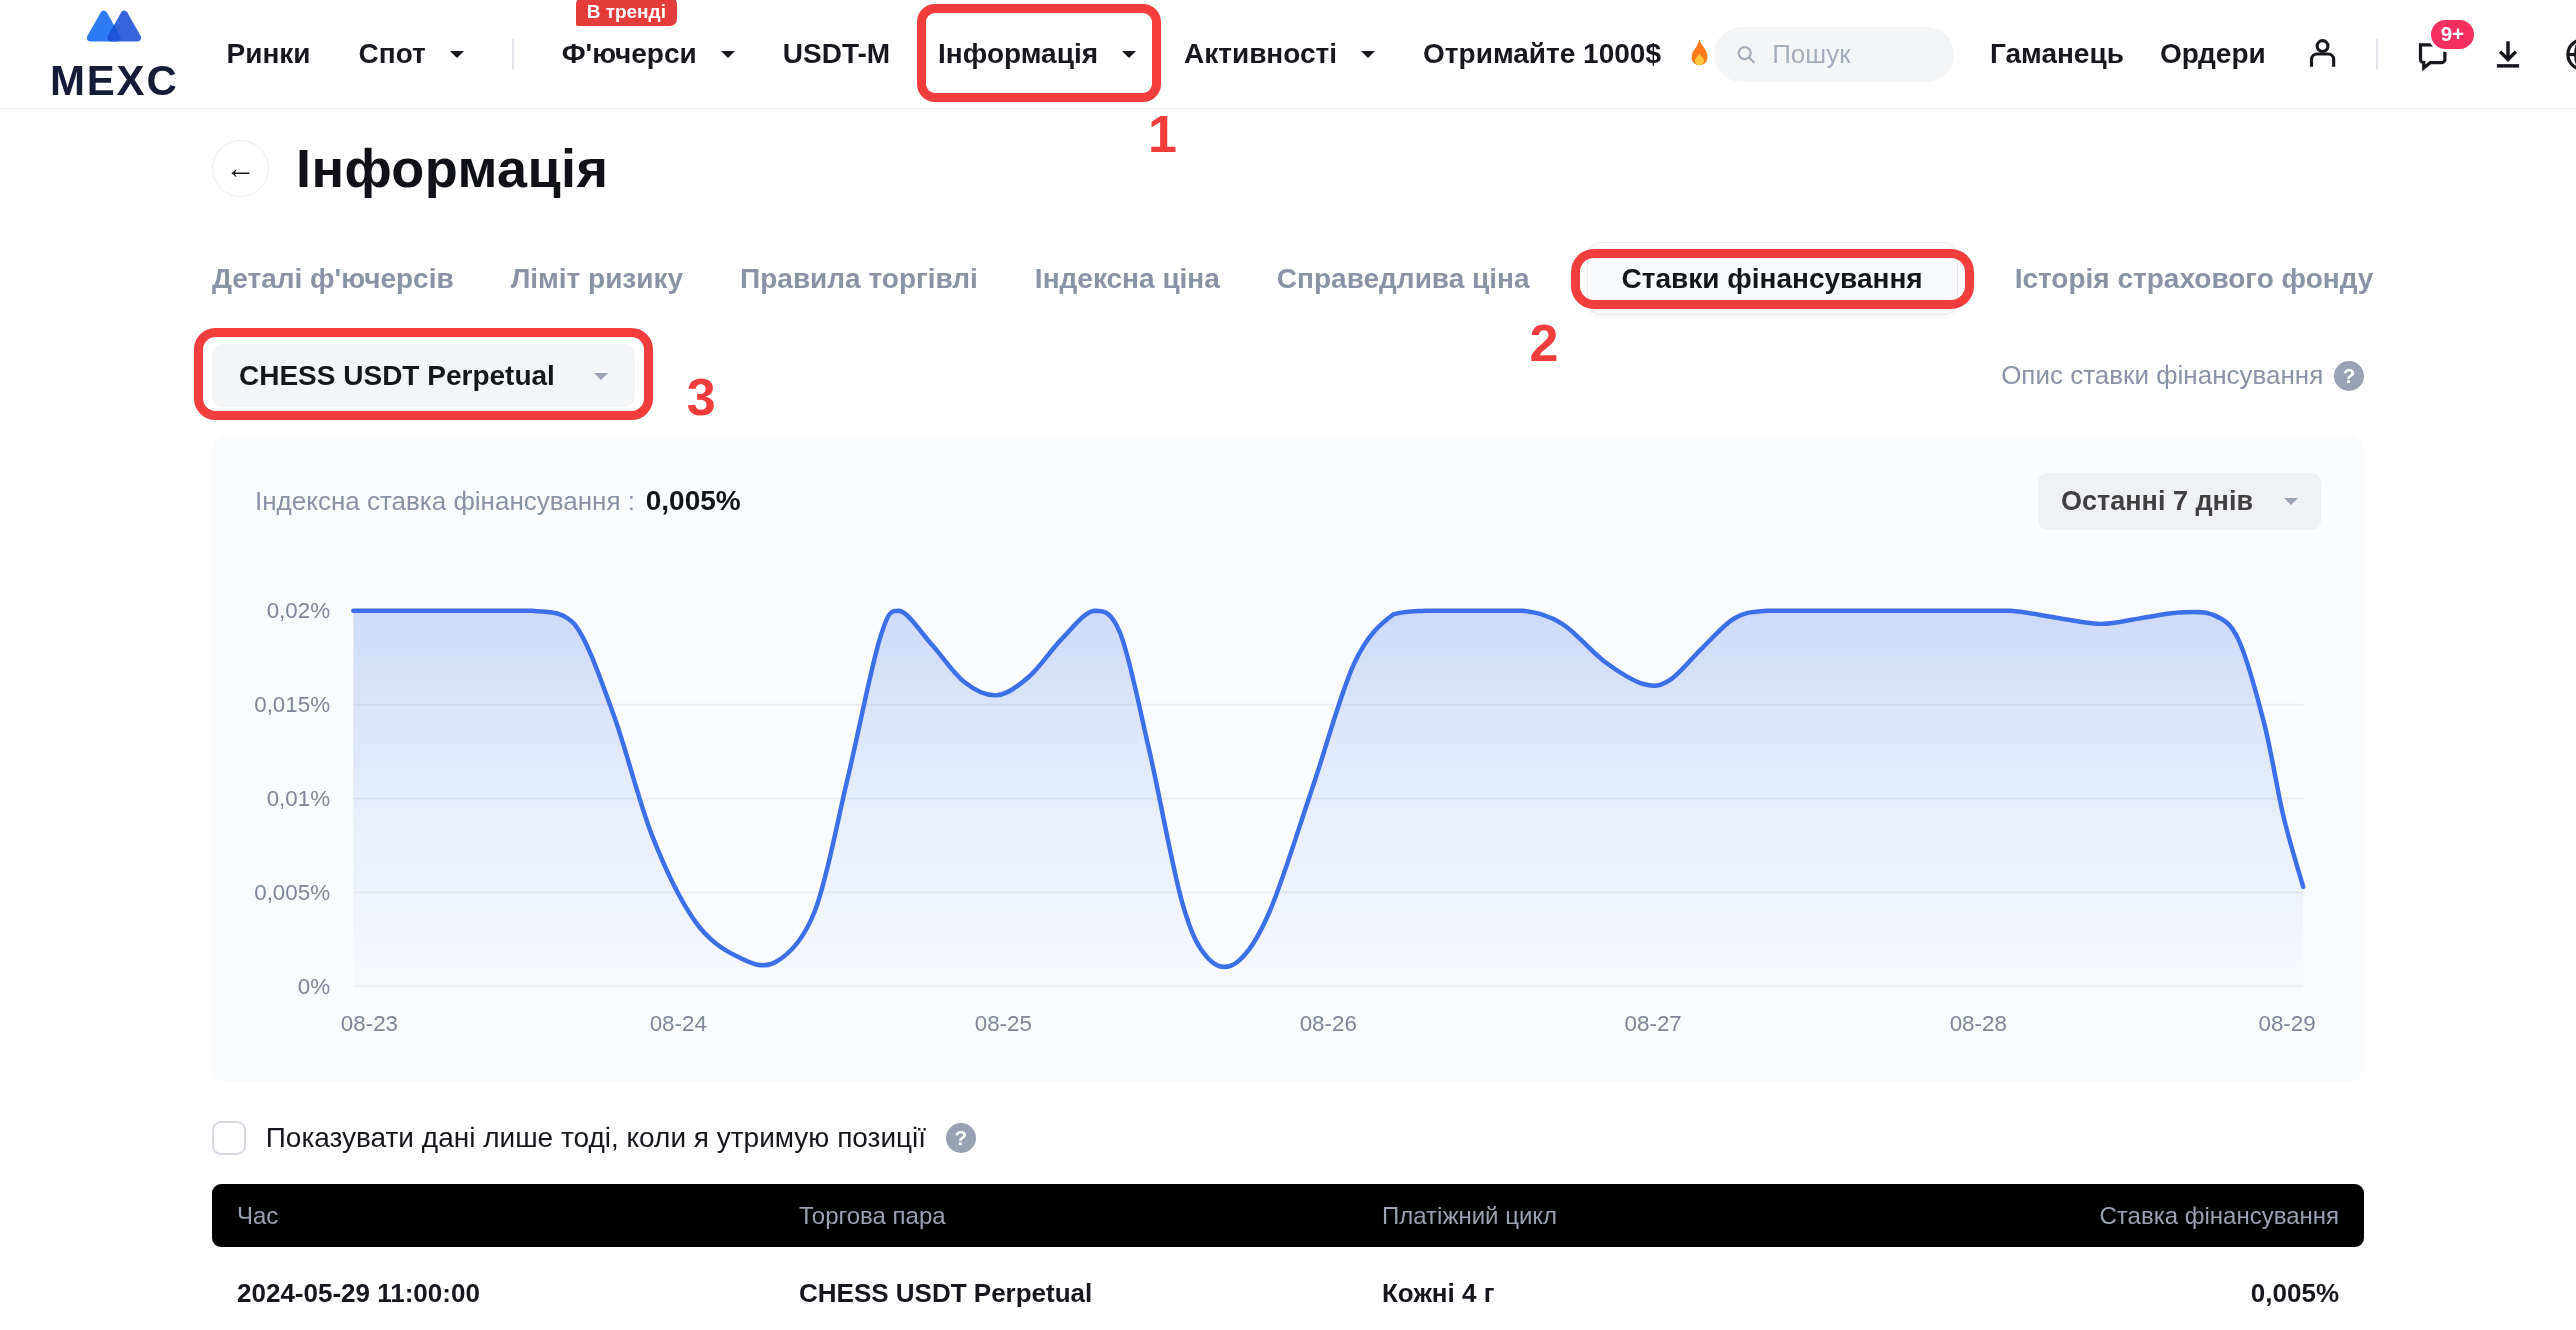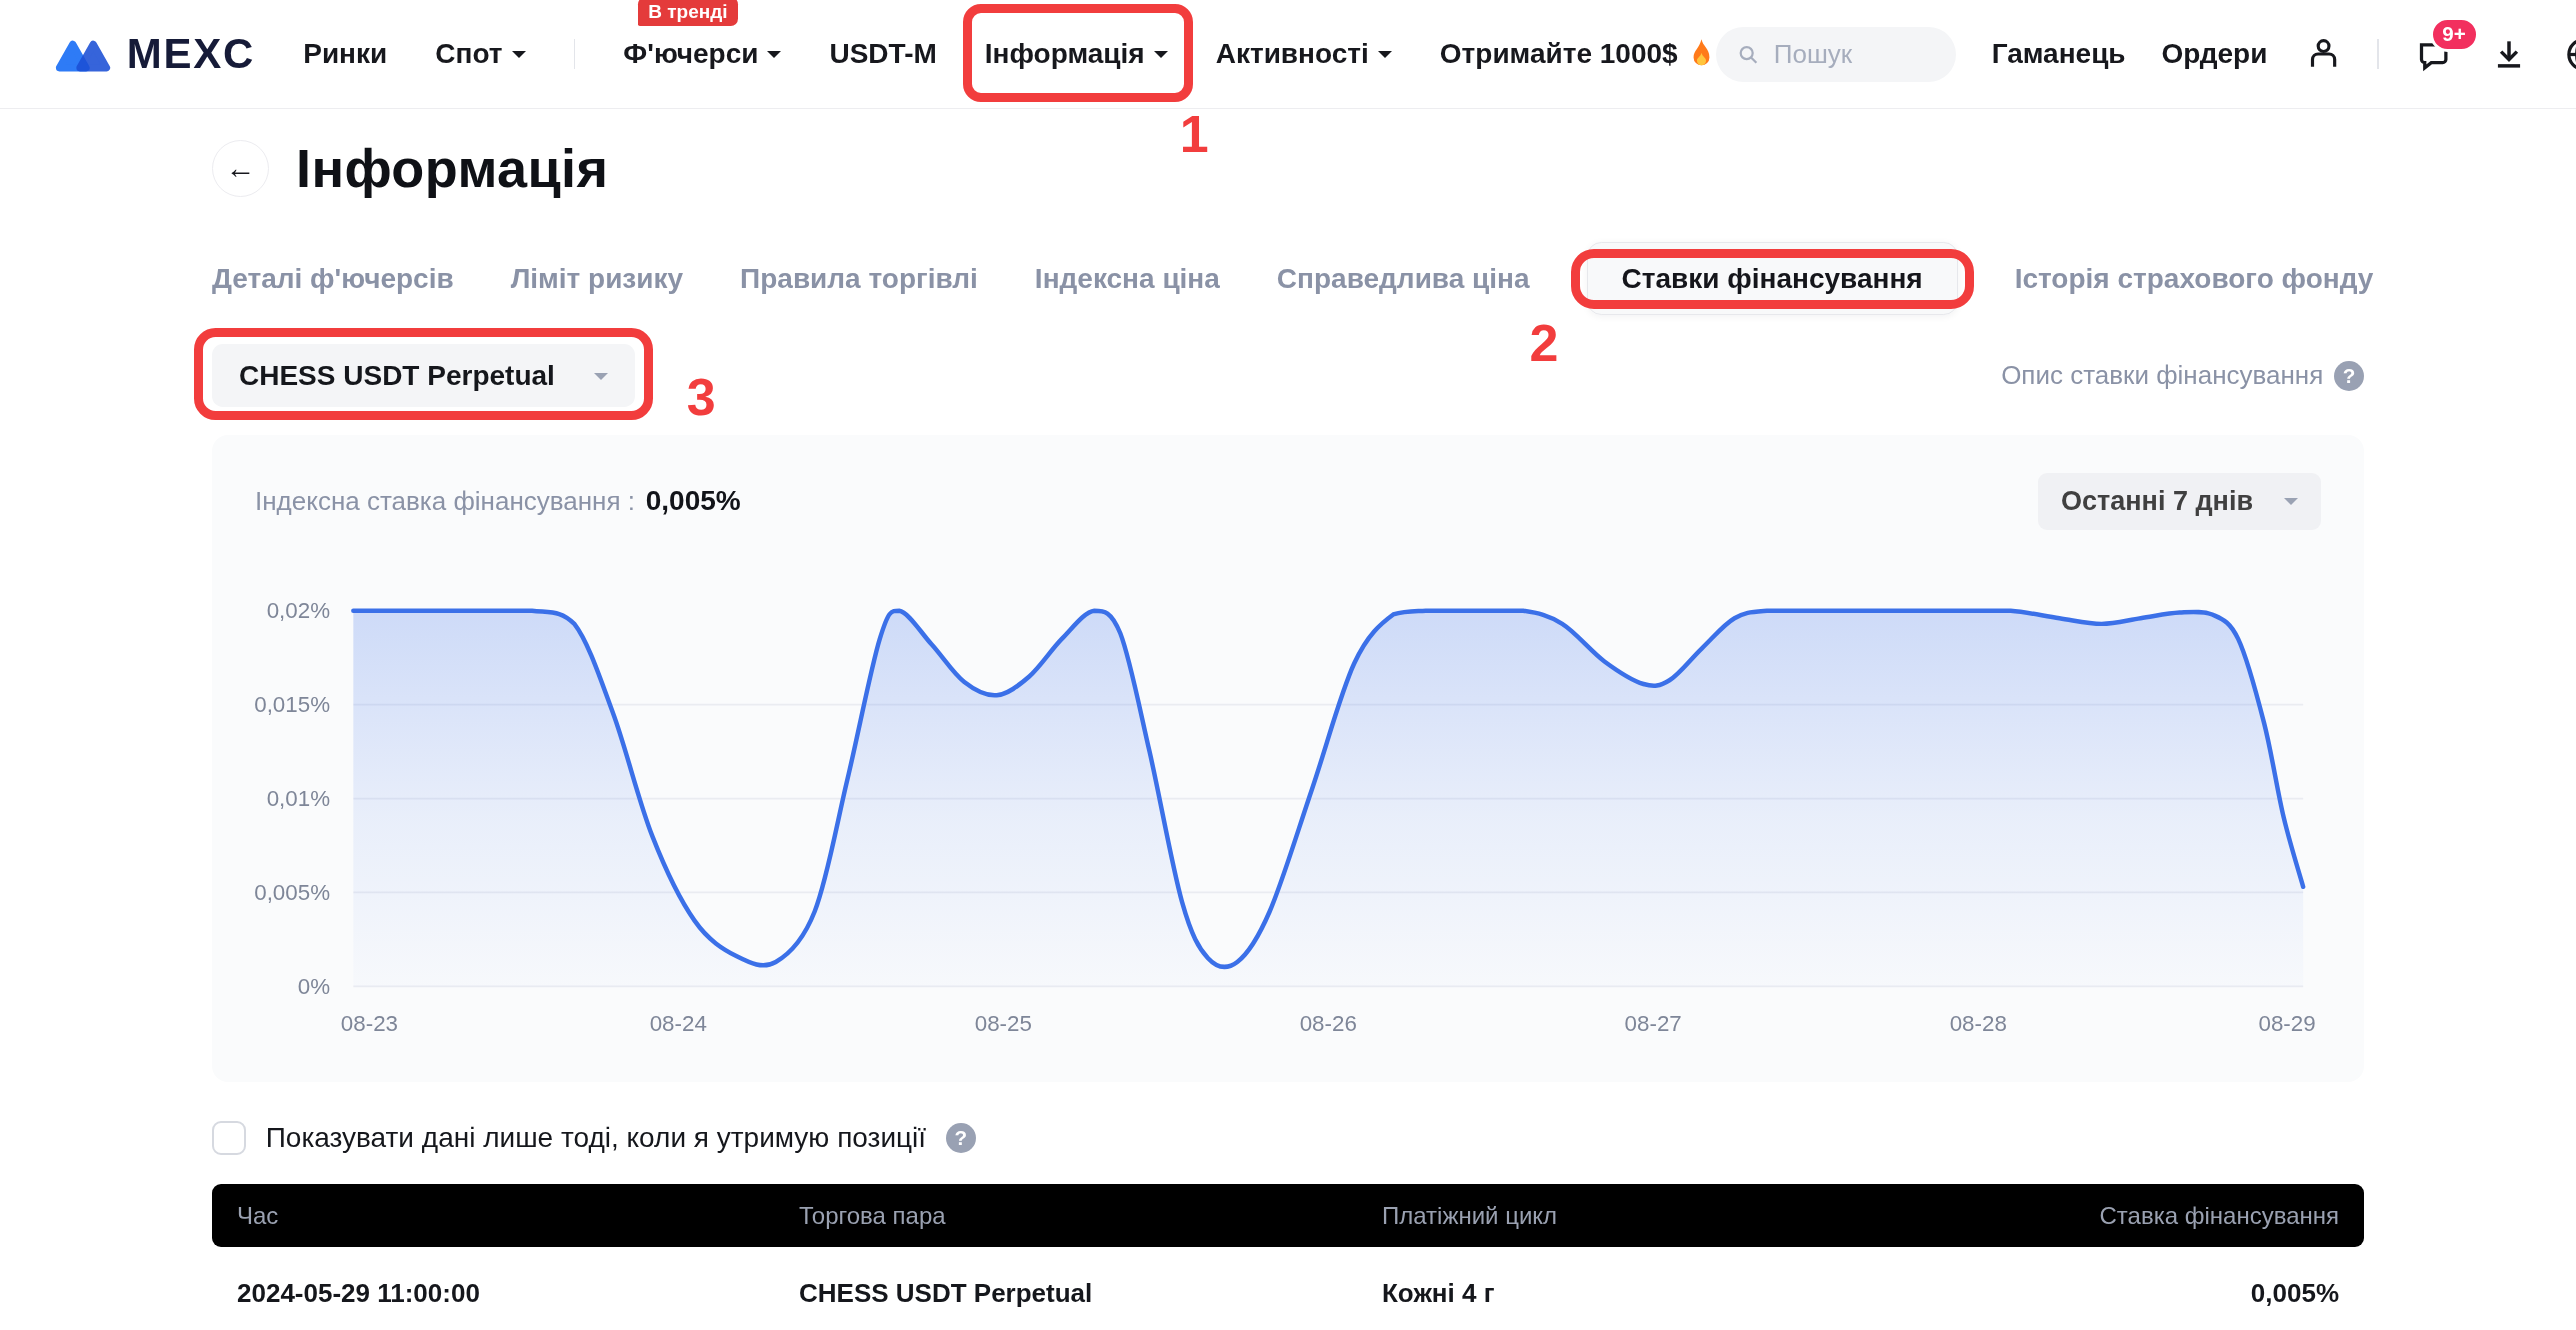--- a/index.html
+++ b/index.html
@@ -7,24 +7,24 @@
   body {
     width:2576px; height:1331px; overflow:hidden; position:relative;
     background:#ffffff; color:#17181d;
     font-family:"Liberation Sans","DejaVu Sans",sans-serif;
   }
   
   .topnav {
     height:109px; display:flex; align-items:center; padding:0 50px;
     border-bottom:0.9px solid #ededf0; background:#fff; position:relative; z-index:5;
   }
-  .brand { display:flex; align-items:center; gap:10.7px; cursor:pointer; }
+  .brand { display:flex; align-items:center; gap:10.7px; cursor:pointer;flex-direction:column; }
   .brand-text { font-size:42px; font-weight:900; color:#161b38; letter-spacing:1.8px; }
   .navlist { display:flex; align-items:center; gap:48px; margin-left:48px; font-size:28px; font-weight:600; color:#17181d; }
-  .navitem { display:flex; align-items:center; gap:9px; white-space:nowrap; cursor:pointer; position:relative; }
+  .navitem { display:flex; align-items:center; gap:24px; white-space:nowrap; cursor:pointer; position:relative; }
   .caret { width:0; height:0; border:7.2px solid transparent; border-top-color:#17181d; margin-top:8px; }
   .caret.gray { border-top-color:#9aa2b3; }
   .vdiv { width:1.8px; height:30px; background:#e3e5ea; }
   .trend-badge {
     position:absolute; top:-41px; left:14.3px; background:var(--trend-red);
     color:#fff; font-size:19px; font-weight:700; padding:3.6px 10.7px;
     border-radius:7.2px 7.2px 7.2px 1.8px; white-space:nowrap;
   }
   .anno-box {
     position:absolute; border:9px solid var(--accent-red); border-radius:18px;

